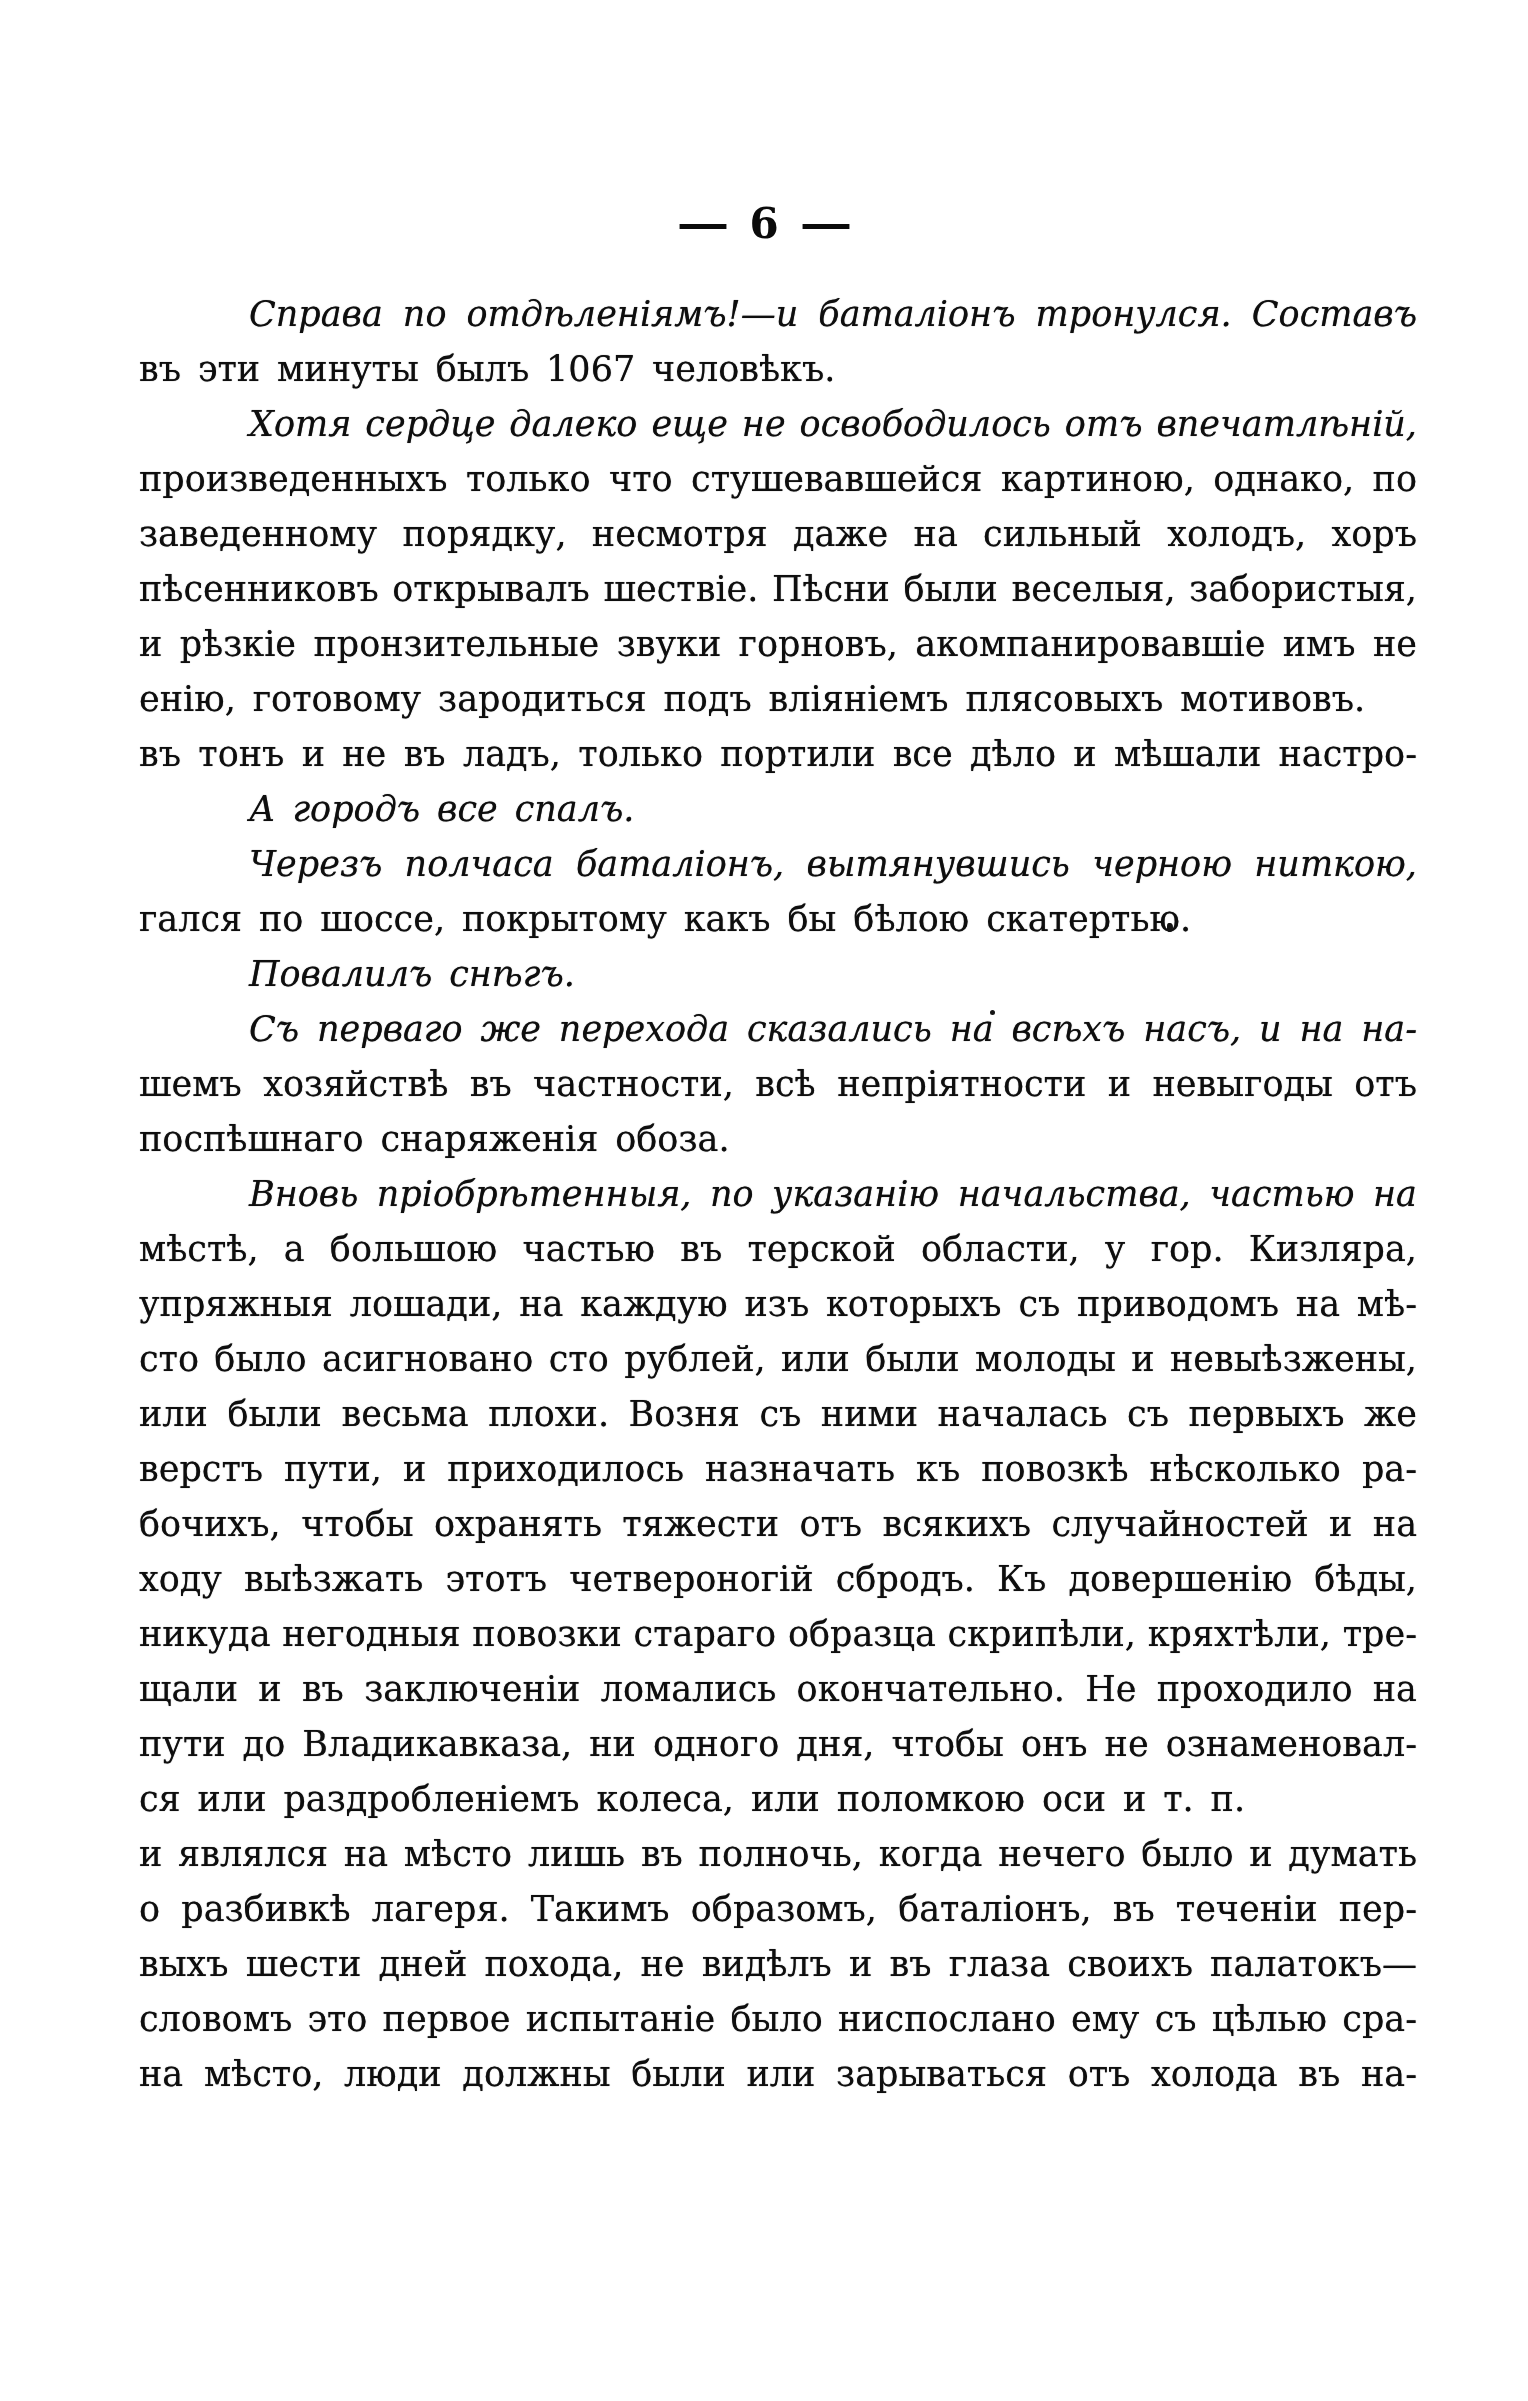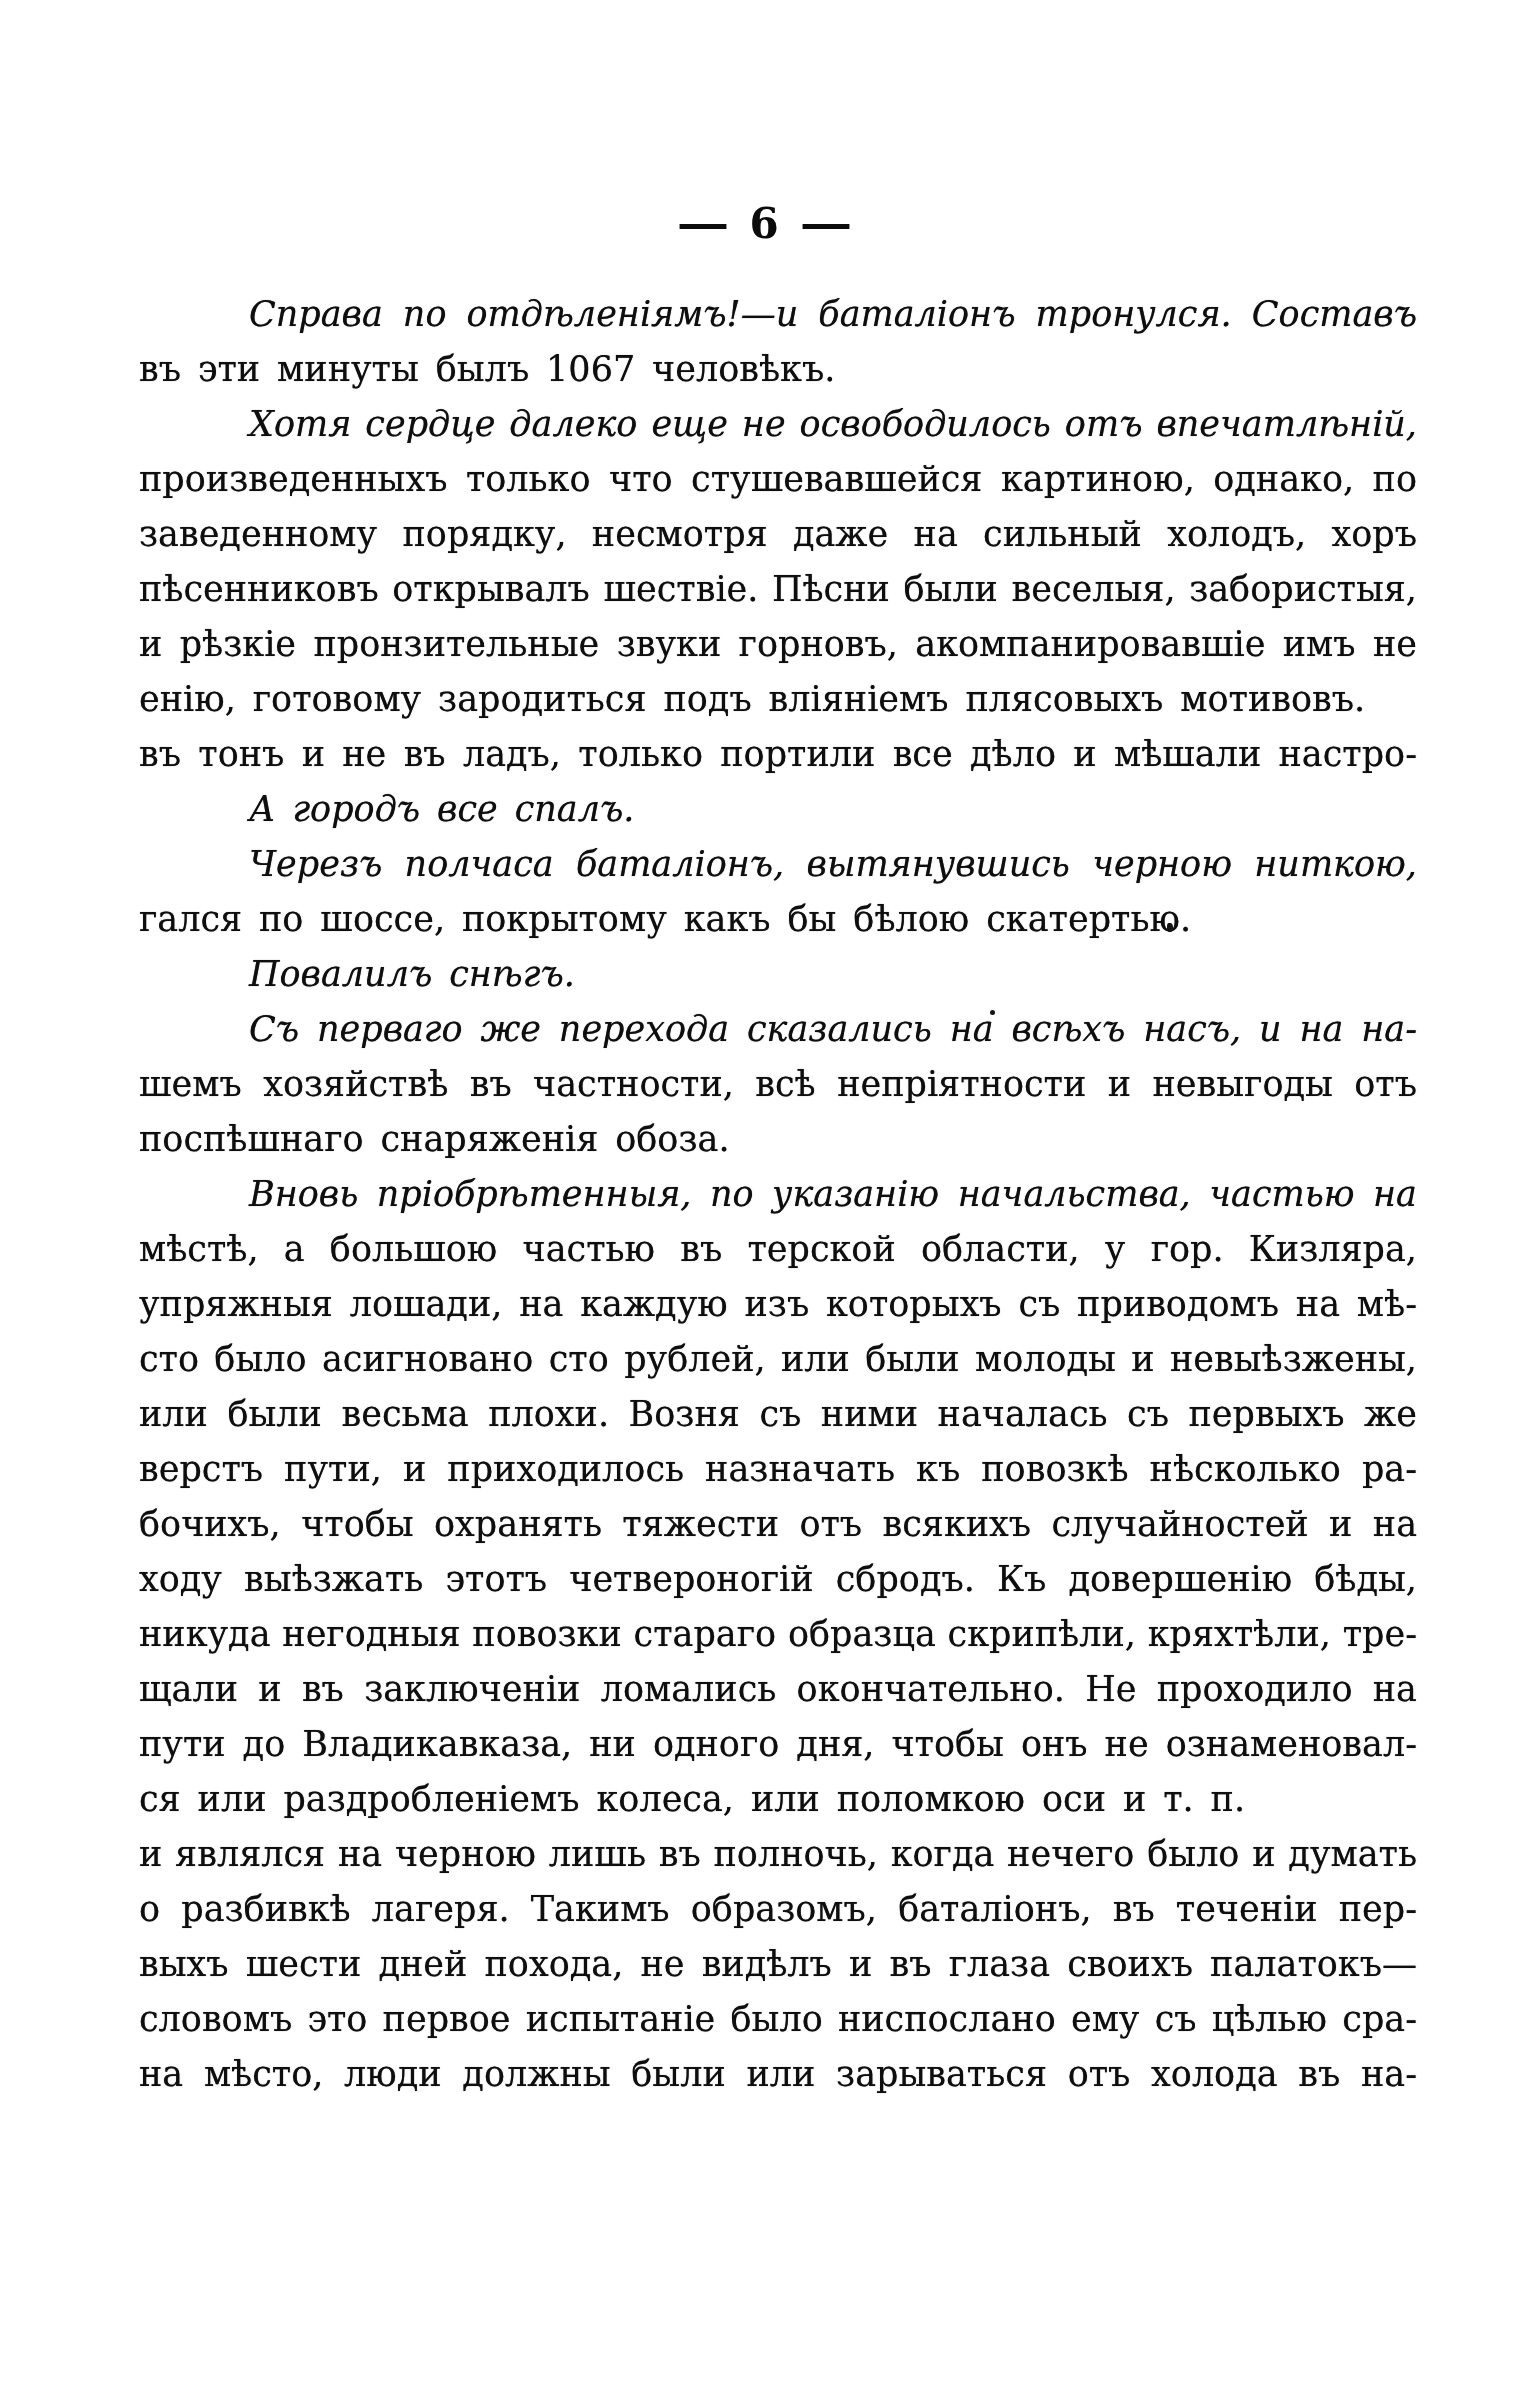--- a/index.html
+++ b/index.html
@@ -95,21 +95,21 @@
       <div class="line just">упряжныя лошади, на каждую изъ которыхъ съ приводомъ на мѣ-</div>
       <div class="line just">сто было асигновано сто рублей, или были молоды и невыѣзжены,</div>
       <div class="line just">или были весьма плохи. Возня съ ними началась съ первыхъ же</div>
       <div class="line just">верстъ пути, и приходилось назначать къ повозкѣ нѣсколько ра-</div>
       <div class="line just">бочихъ, чтобы охранять тяжести отъ всякихъ случайностей и на</div>
       <div class="line just">ходу выѣзжать этотъ четвероногій сбродъ. Къ довершенію бѣды,</div>
       <div class="line just">никуда негодныя повозки стараго образца скрипѣли, кряхтѣли, тре-</div>
       <div class="line just">щали и въ заключеніи ломались окончательно. Не проходило на</div>
       <div class="line just">пути до Владикавказа, ни одного дня, чтобы онъ не ознаменовал-</div>
       <div class="line plain">ся или раздробленіемъ колеса, или поломкою оси и т. п.</div>
-      <div class="line just">и являлся на черною лишь въ полночь, когда нечего было и думать</div>
+      <div class="line just">и являлся на мѣсто лишь въ полночь, когда нечего было и думать</div>
       <div class="line just">о разбивкѣ лагеря. Такимъ образомъ, баталіонъ, въ теченіи пер-</div>
       <div class="line just">выхъ шести дней похода, не видѣлъ и въ глаза своихъ палатокъ—</div>
       <div class="line just">словомъ это первое испытаніе было ниспослано ему съ цѣлью сра-</div>
       <div class="line just">на мѣсто, люди должны были или зарываться отъ холода въ на-</div>
     </div>
 
   <div class="speck s1"></div>
   <div class="speck s2"></div>
 </div>
 

